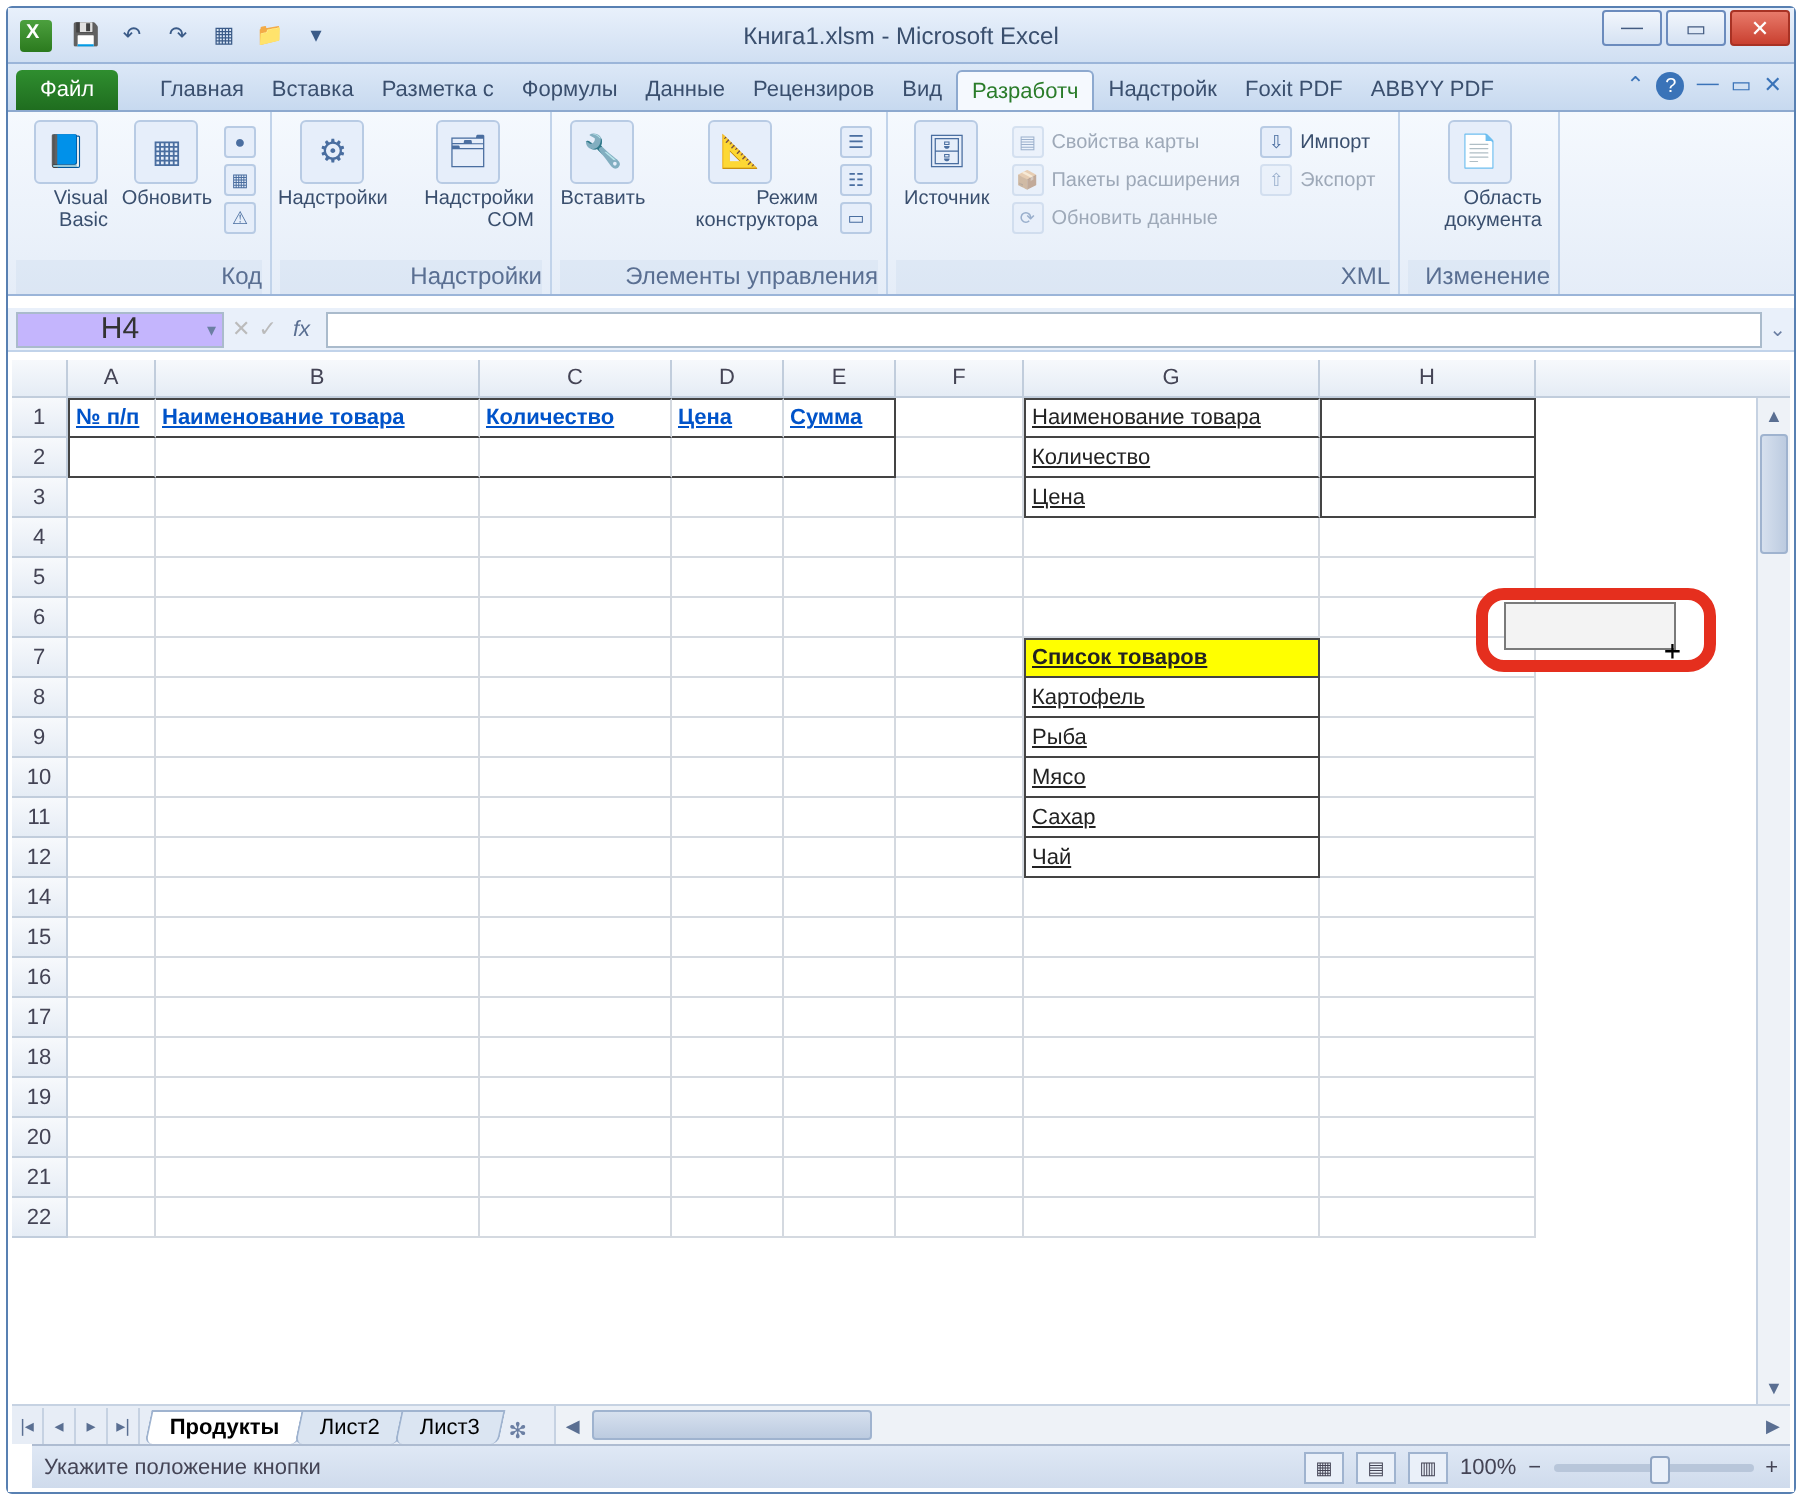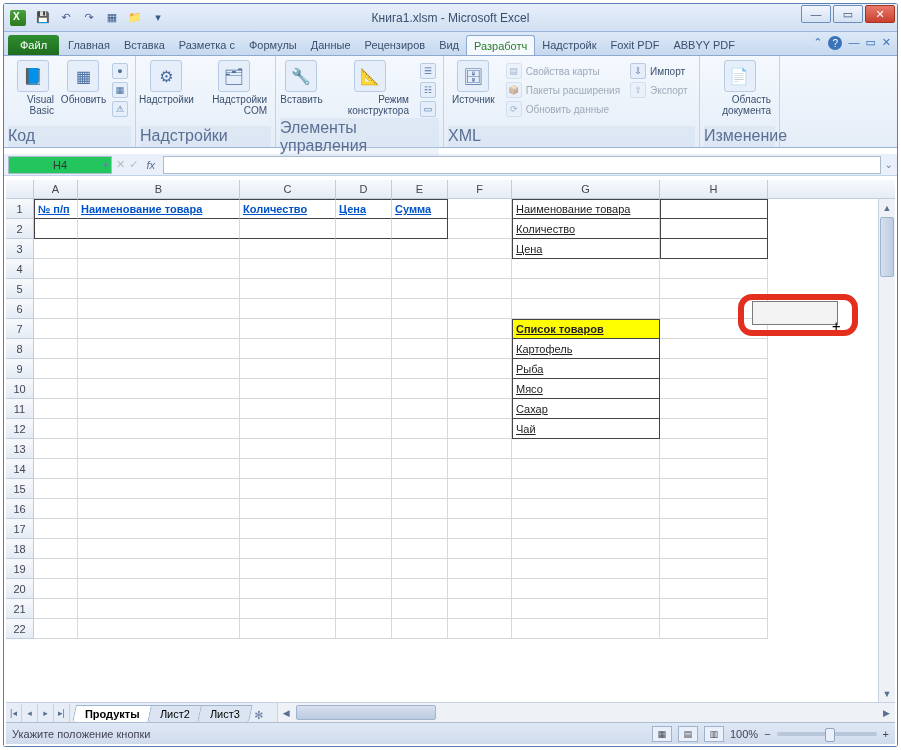--- a/index.html
+++ b/index.html
@@ -12,43 +12,43 @@
 .qat-btn { width: 20px; height: 20px; display: flex; align-items: center; justify-content: center; font-size: 11px; cursor: pointer; border-radius: 2px; color: #3b5b88; }
 .excel-icon { width: 16px; height: 16px; background: linear-gradient(#4ca03e,#2b7a1e); border-radius: 2px; margin-right: 4px; position: relative; }
 .excel-icon::after { content:'X'; color:#fff; font-size:10px; font-weight:bold; position:absolute; left:3px; top:1px; }
 .title { position: absolute; left: 50%; transform: translateX(-50%); font-size: 12px; color: #3a4f6e; }
 .win-controls { position: absolute; right: 2px; top: 1px; display: flex; gap: 2px; }
 .win-btn { width: 30px; height: 18px; border: 1px solid #6b8bbd; border-radius: 2px; display: flex; align-items: center; justify-content: center; font-size: 11px; cursor: pointer; background: linear-gradient(#f2f6fc,#d5e2f3); color:#435b81; }
 .win-close { background: linear-gradient(#e87a6a,#c94030); color: #fff; border-color:#a83224; }
 
 
 .tabstrip { height: 24px; background: linear-gradient(#dce8f7, #c7d9ef); display: flex; align-items: flex-end; padding-left: 4px; border-bottom: 1px solid #8da9cf; position: relative; }
-.file-tab { background: linear-gradient(#2f8e2f,#1f6d1f); color: #fff; padding: 3px 12px; font-size: 11px; border-radius: 3px 3px 0 0; margin-right: 2px; cursor: pointer; height: 20px; display:flex; align-items:center; }
+.file-tab { background: linear-gradient(#2f8e2f,#1f6d1f); color: #fff; padding: 3px 12px; font-size: 11px; border-radius: 3px 3px 0 0; margin-right: 14px; cursor: pointer; height: 20px; display:flex; align-items:center; }
 .tab { padding: 3px 7px; font-size: 11px; color: #3a4f6e; cursor: pointer; height: 20px; display: flex; align-items: center; }
 .tab.active { background: #f5f9fe; border: 1px solid #8da9cf; border-bottom: none; border-radius: 3px 3px 0 0; color: #2a7c2a; }
 .tabstrip-right { position: absolute; right: 6px; top: 4px; display: flex; gap: 6px; font-size: 11px; color: #3a73b8; }
 .help-circle { width:14px; height:14px; border-radius:50%; background:#3a73b8; color:#fff; display:flex; align-items:center; justify-content:center; font-size:10px; }
 
 
 .ribbon { height: 92px; background: linear-gradient(#f5f9fe,#e5edf8); border-bottom: 1px solid #9bb5d9; display: flex; }
 .group { border-right: 1px solid #c1d3ea; display: flex; flex-direction: column; justify-content: space-between; padding: 2px 4px 0 4px; }
 .group-body { display: flex; align-items: flex-start; gap: 4px; flex: 1; }
-.group-label { font-size: 16px; color: #5a6f92; text-align: left; padding: 1px 0 2px 0; border-top: 0; background: rgba(200,215,235,.3); }
+.group-label { font-size: 12px; color: #5a6f92; text-align: right; padding: 1px 0 2px 0; border-top: 0; background: rgba(200,215,235,.3); }
 .big-btn { display: flex; flex-direction: column; align-items: center; justify-content: flex-start; padding: 2px 4px; cursor: pointer; border-radius: 3px; min-width: 42px; }
 .big-icon { width: 32px; height: 32px; background: #e6eefa; border: 1px solid #b8cbe4; border-radius: 3px; display:flex; align-items:center; justify-content:center; font-size:16px; color:#4a6ea0; }
 .big-btn span { font-size: 10px; color: #3a4f6e; line-height: 1.1; text-align: right; margin-top: 2px; }
 .small-btn { display: flex; align-items: center; gap: 4px; font-size: 10px; color: #3a4f6e; padding: 1px 3px; cursor: pointer; }
 .small-icon { width: 16px; height: 16px; background: #e6eefa; border: 1px solid #b8cbe4; border-radius: 2px; display:inline-flex; align-items:center; justify-content:center; font-size:9px; color:#4a6ea0; }
 .small-btn.dim { color: #9ea9b8; }
 .small-btn.dim .small-icon { opacity:.5; }
 .col { display: flex; flex-direction: column; gap: 1px; }
 
 
 .fbar-row { height: 22px; background: #e9f0fa; border-bottom: 1px solid #c1d3ea; display: flex; align-items: center; padding: 0 4px; gap: 4px; margin-top:6px; }
-.namebox { width: 104px; height: 18px; background: #22c55e; border: 1px solid #abc; font-size: 11px; padding: 1px 4px; display:flex; align-items:center; justify-content:center; color:#333; position:relative; }
+.namebox { width: 104px; height: 18px; background: #c4b5fd; border: 1px solid #abc; font-size: 15px; padding: 1px 4px; display:flex; align-items:center; justify-content:center; color:#333; position:relative; }
 .namebox::after { content:'▾'; position:absolute; right:3px; font-size:9px; color:#6b7fa3; }
 .fx-label { font-size: 11px; font-style: italic; color: #5a6f92; padding: 0 4px; }
 .fbar { flex: 1; height: 18px; background: #fff; border: 1px solid #abc; }
 
 
 .grid-wrap { position: absolute; top: 176px; left: 2px; right: 2px; bottom: 44px; background: #fff; display: flex; flex-direction: column; }
 .colheads { display: flex; height: 19px; background: linear-gradient(#f7f9fc,#e5ecf5); border-bottom: 1px solid #c1cddc; }
 .rownum-head { width: 28px; border-right: 1px solid #c1cddc; background: linear-gradient(#f7f9fc,#e5ecf5); }
 .colhead { border-right: 1px solid #c1cddc; display: flex; align-items: center; justify-content: center; font-size: 11px; color: #445; cursor: pointer; }
 .rows { flex: 1; overflow: hidden; position: relative; }
@@ -80,21 +80,21 @@
 .sheet-tab.active { background: #fff; font-weight: bold; }
 .sheet-tab.inactive { background: #dbe5f2; }
 .sheet-add { width: 20px; font-size: 11px; color:#6b7fa3; display:flex; align-items:center; justify-content:center; cursor:pointer; }
 .hscroll-track { flex: 1; position: relative; margin-left: 8px; background:#eef2f7; border-left:1px solid #c6d2e2; }
 .hscroll-track .arrow { width:17px; height:100%; display:flex; align-items:center; justify-content:center; font-size:9px; color:#5a6f92; position:absolute; top:0; }
 .hscroll-track .arrow.left { left:0; }
 .hscroll-track .arrow.right { right:0; }
 .hscroll-track .thumb { position:absolute; left:18px; width:140px; top:2px; bottom:2px; background:linear-gradient(#d6e0ee,#bccbe0); border:1px solid #9fb3cf; border-radius:2px; }
 
 
-.statusbar { position: absolute; left: 2px; right: 2px; bottom: 2px; height: 22px; background: linear-gradient(#dfe8f5,#cfdbec); border-top: 1px solid #aebcd1; display: flex; align-items: center; font-size: 11px; color: #445; padding: 0 6px; justify-content: space-between; }
+.statusbar { position: absolute; left: 12px; right: 2px; bottom: 2px; height: 22px; background: linear-gradient(#dfe8f5,#cfdbec); border-top: 1px solid #aebcd1; display: flex; align-items: center; font-size: 11px; color: #445; padding: 0 6px; justify-content: space-between; }
 .status-right { display: flex; align-items: center; gap: 6px; }
 .view-btn { width: 20px; height: 16px; border: 1px solid #9fb3cf; background: #eaf0f9; cursor: pointer; display:flex; align-items:center; justify-content:center; font-size:9px; }
 .zoom-slider { width: 100px; height: 4px; background: #b8c6da; position: relative; border-radius: 2px; }
 .zoom-slider::after { content:''; position:absolute; left:48px; top:-4px; width:8px; height:12px; background:#eaf0f9; border:1px solid #8fa4c2; border-radius:2px; }
 
 
 .cA { width: 44px; } .cB { width: 162px; } .cC { width: 96px; } .cD { width: 56px; }
 .cE { width: 56px; } .cF { width: 64px; } .cG { width: 148px; } .cH { width: 108px; }
 </style>
 </head>
@@ -400,31 +400,20 @@
           <div class="cell cA"></div>
           <div class="cell cB"></div>
           <div class="cell cC"></div>
           <div class="cell cD"></div>
           <div class="cell cE"></div>
           <div class="cell cF"></div>
           <div class="cell cG bord-l bord-r bord-b">Чай</div>
           <div class="cell cH"></div>
         </div>
         <div class="row">
-          <div class="rownum">13</div>
-          <div class="cell cA"></div>
-          <div class="cell cB"></div>
-          <div class="cell cC"></div>
-          <div class="cell cD"></div>
-          <div class="cell cE"></div>
-          <div class="cell cF"></div>
-          <div class="cell cG"></div>
-          <div class="cell cH"></div>
-        </div>
-        <div class="row">
           <div class="rownum">14</div>
           <div class="cell cA"></div>
           <div class="cell cB"></div>
           <div class="cell cC"></div>
           <div class="cell cD"></div>
           <div class="cell cE"></div>
           <div class="cell cF"></div>
           <div class="cell cG"></div>
           <div class="cell cH"></div>
         </div>

